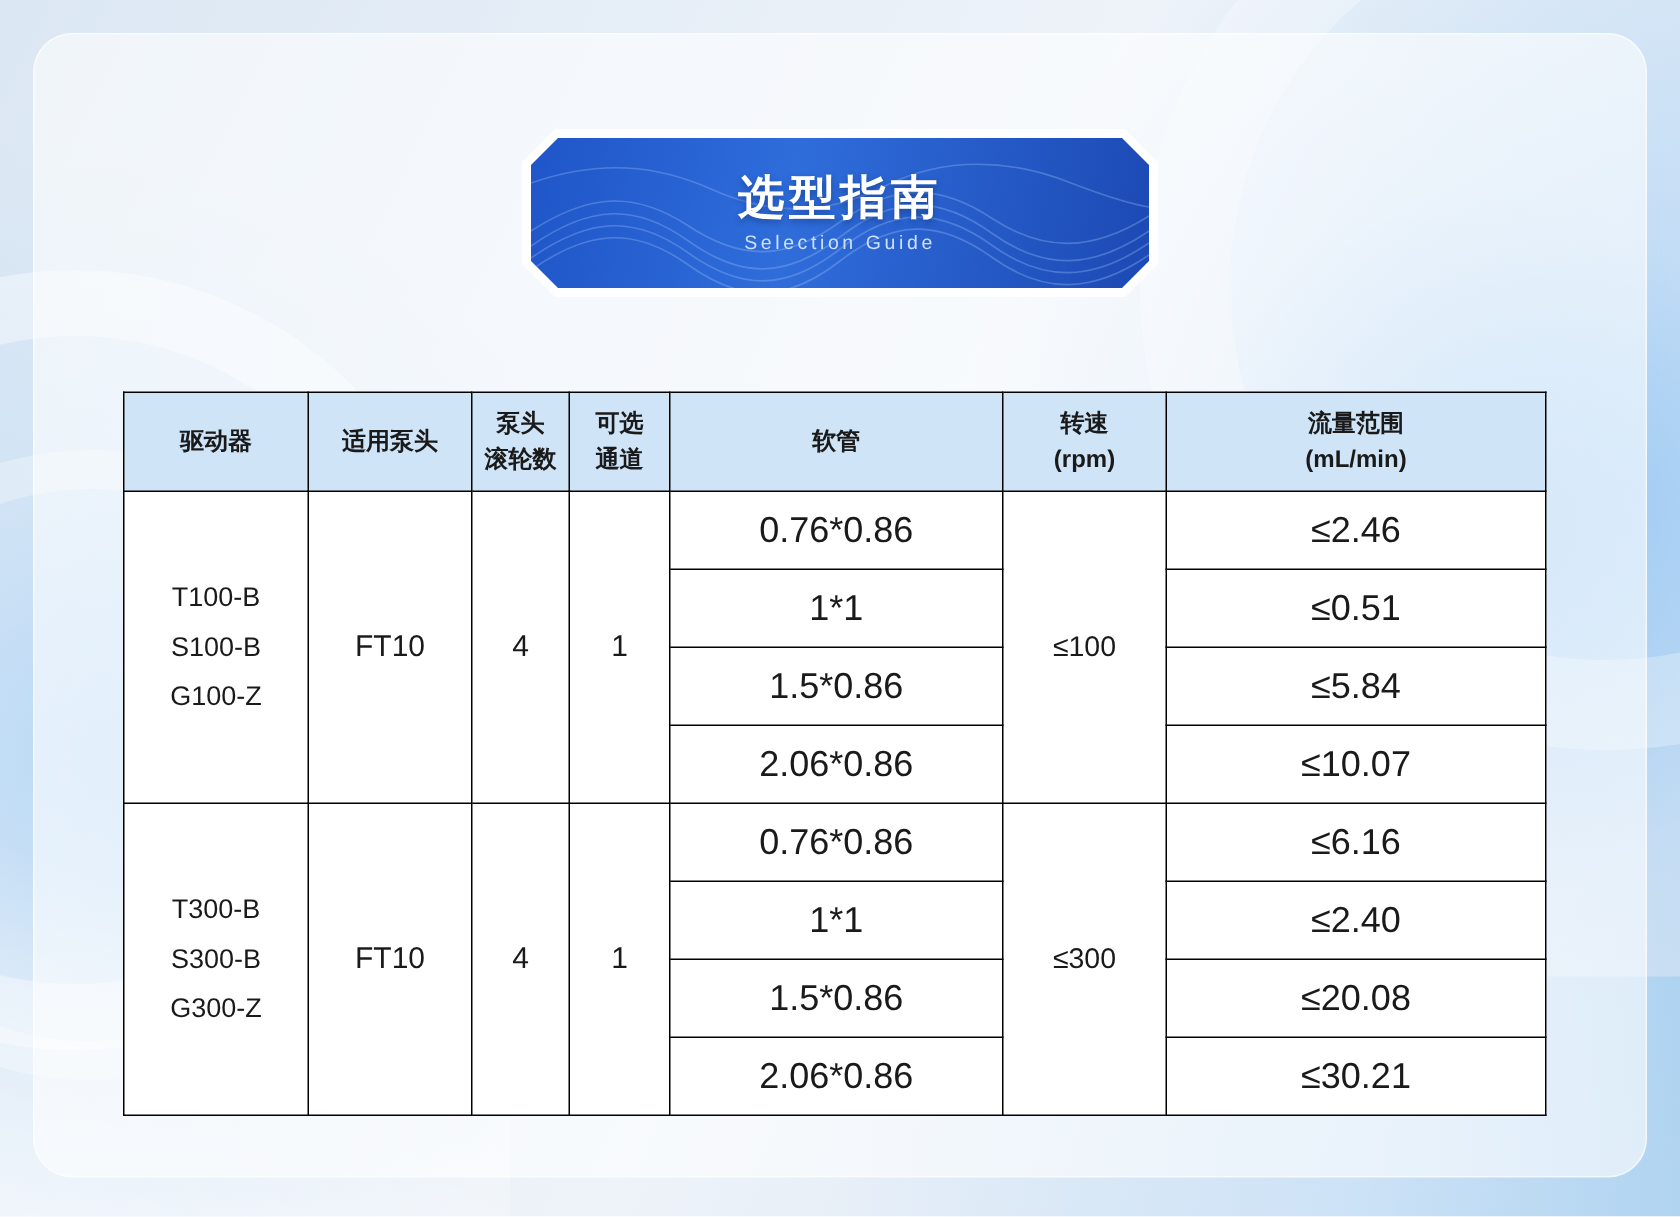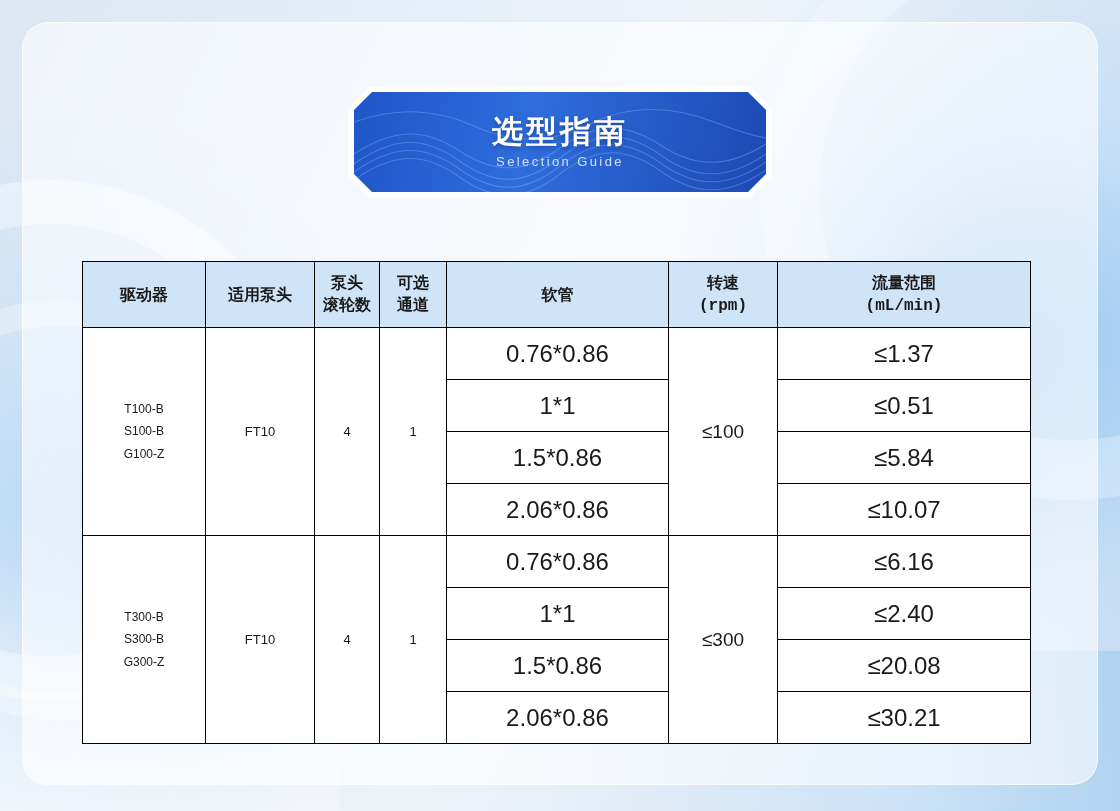--- a/index.html
+++ b/index.html
@@ -135,29 +135,29 @@
     color: #1a1a1a;
   }
   thead th {
     background: #cfe4f7;
     font-size: 16px;
     font-weight: bold;
     height: 66px;
     line-height: 1.45;
     padding: 4px 2px;
   }
-  thead th .l2 { display: block; font-family: Liberation Mono, monospace; }
+  thead th .l2 { display: block; }
   tbody td {
-    font-size: 13px;
+    font-size: 20px;
     height: 52px;
     padding: 2px 4px;
     background: #ffffff;
   }
   td.driver {
-    font-size: 12px;
+    font-size: 18px;
     line-height: 1.85;
   }
   td.driver .d-line { display: block; }
   td.tube, td.flow { font-size: 24px; }
   td.big { font-size: 19px; border-radius: 23px; }
 </style>
 </head>
 <body>
 
 <div id="page">
@@ -237,21 +237,21 @@
           <td class="driver" rowspan="4">
             <span class="d-line">T100-B</span>
             <span class="d-line">S100-B</span>
             <span class="d-line">G100-Z</span>
           </td>
           <td rowspan="4">FT10</td>
           <td rowspan="4">4</td>
           <td rowspan="4">1</td>
           <td class="tube">0.76*0.86</td>
           <td class="big" rowspan="4">≤100</td>
-          <td class="flow">≤1.37</td>
+          <td class="flow">≤2.46</td>
         </tr>
         <tr>
           <td class="tube">1*1</td>
           <td class="flow">≤0.51</td>
         </tr>
         <tr>
           <td class="tube">1.5*0.86</td>
           <td class="flow">≤5.84</td>
         </tr>
         <tr>

